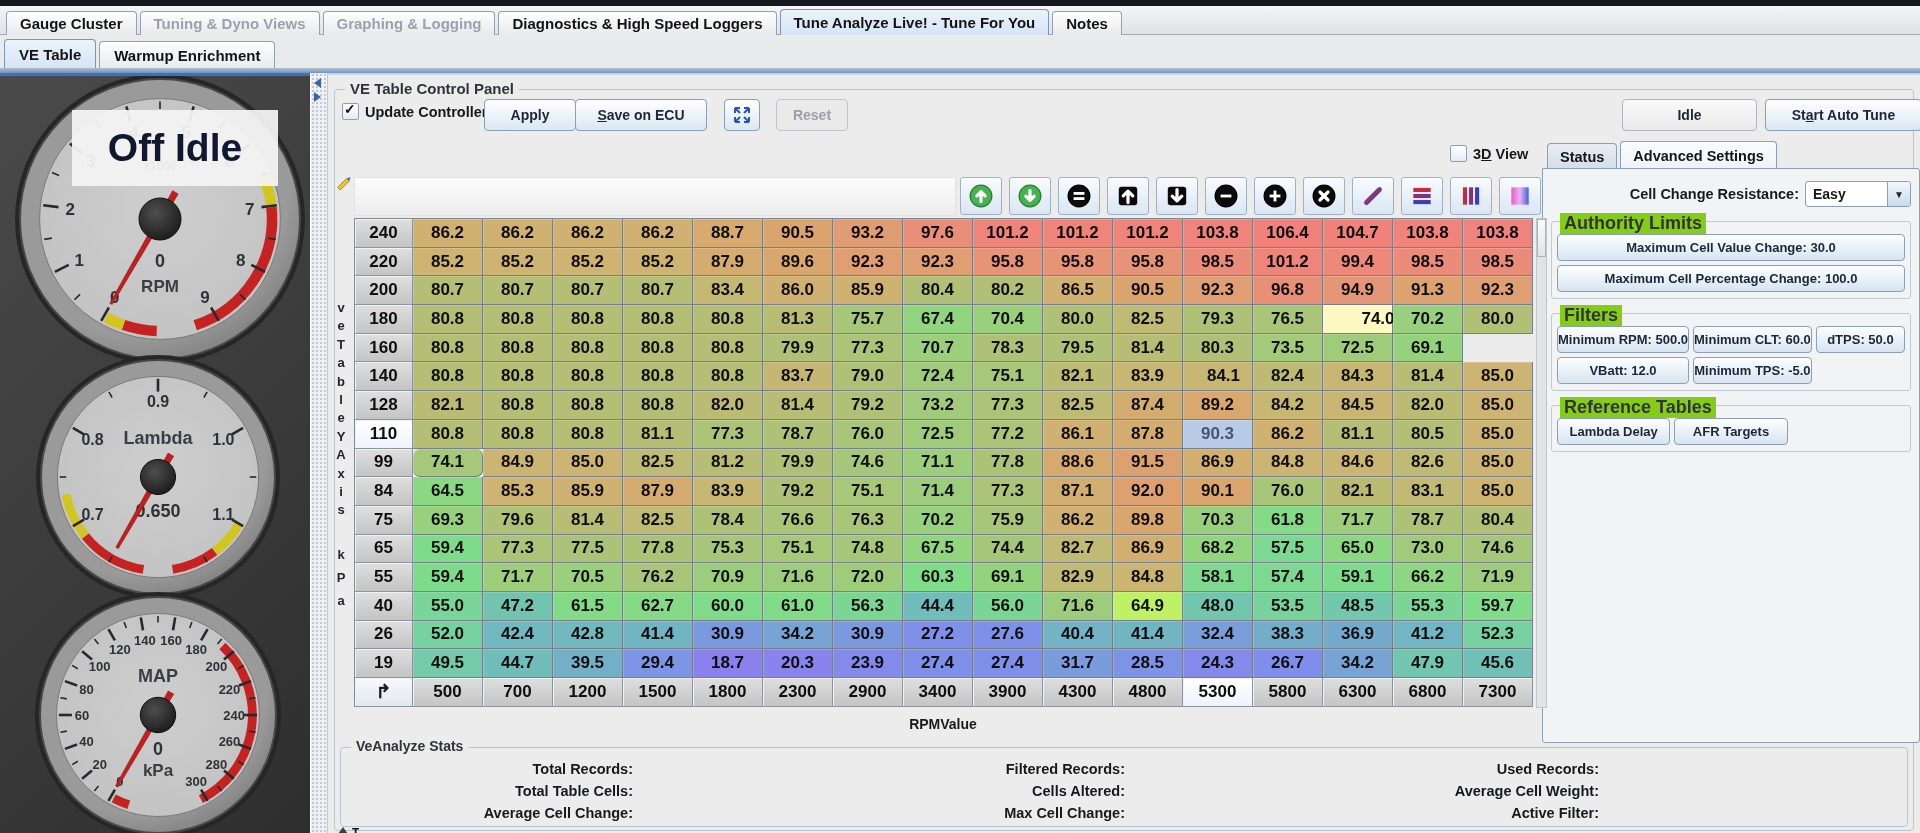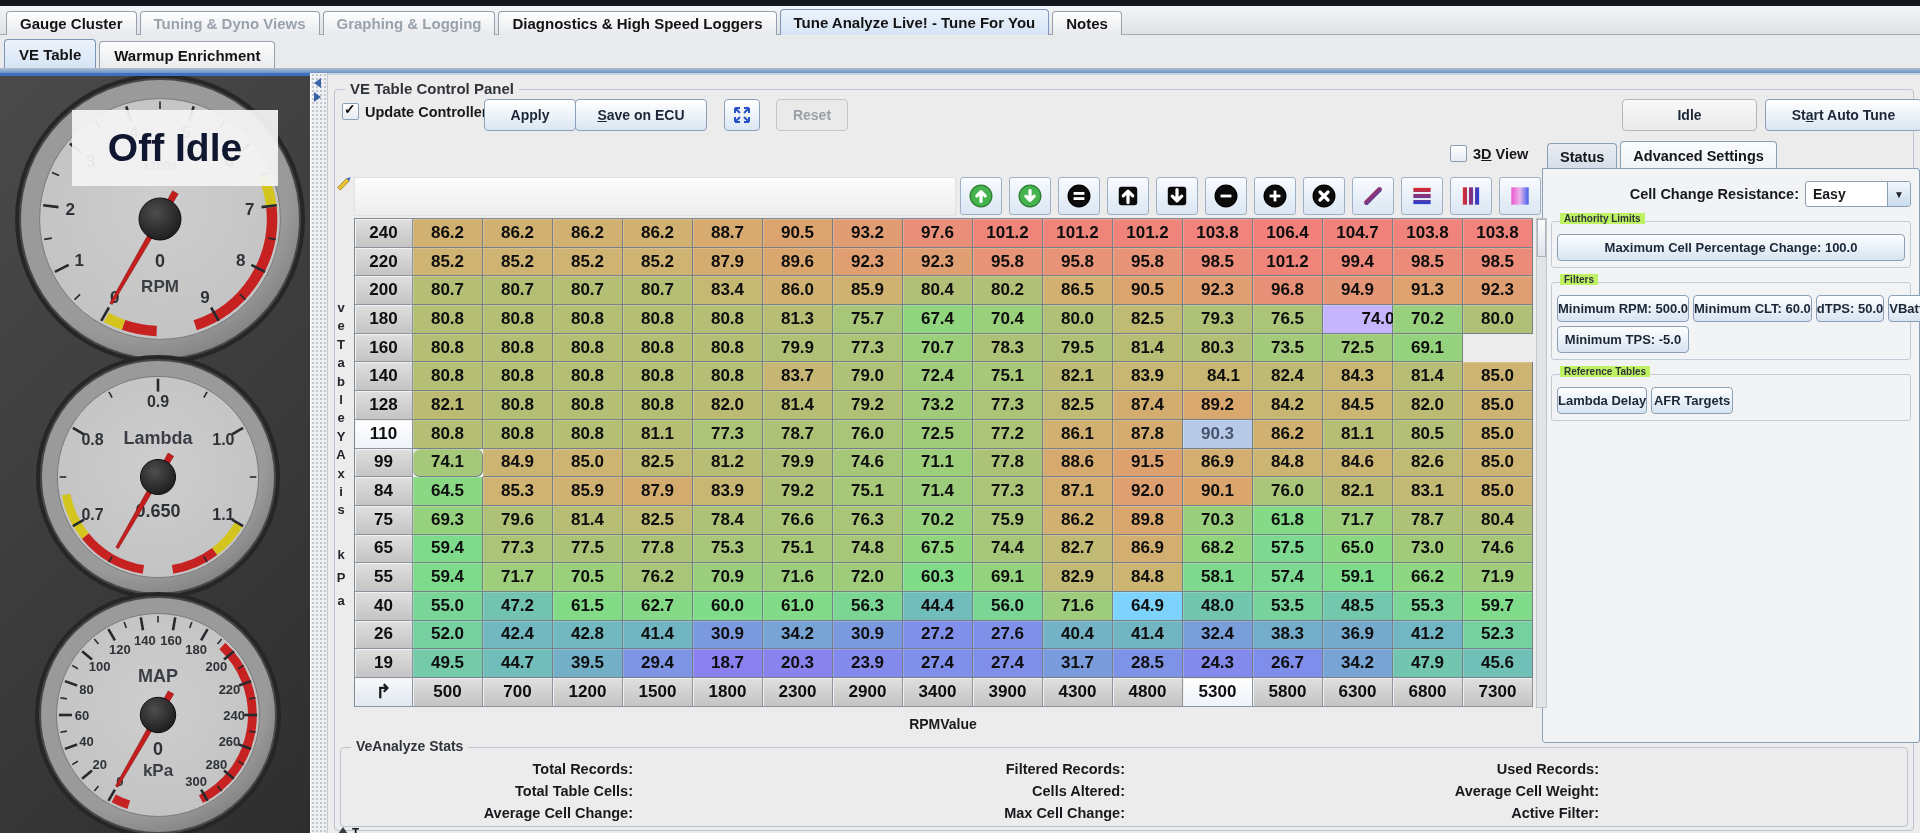--- a/index.html
+++ b/index.html
@@ -80,23 +80,23 @@
   .rtab.selected{background:linear-gradient(#fafbfd,#f0f2f5);height:27px;}
   .rpanel{position:absolute;left:1214px;top:93px;width:376px;height:573px;background:#f2f3f5;
     border:1px solid #8ba0b6;border-radius:0 3px 3px 3px;}
   .ccr-row{display:flex;align-items:center;justify-content:flex-end;padding:12px 8px 0 0;gap:6px;}
   .ccr-label{font-weight:bold;font-size:14.5px;color:#16181c;}
   .combo{display:flex;align-items:stretch;width:104px;height:24px;border:1px solid #8ba0b6;border-radius:3px;overflow:hidden;cursor:pointer;background:#fff;}
   .combo .val{flex:1;display:flex;align-items:center;padding-left:7px;font-weight:bold;font-size:14px;color:#16181c;}
   .combo .dd{width:22px;background:linear-gradient(#f2f7fc,#c9dbec);border-left:1px solid #8ba0b6;
     display:flex;align-items:center;justify-content:center;font-size:10px;color:#20242c;}
   .rgroup{position:relative;margin:14px 8px 0 8px;border:1px solid #c0cbd8;border-radius:3px;padding:12px 5px 6px 5px;}
-  .rgroup .legend2{position:absolute;top:-9px;left:8px;background:#bef264;padding:0 4px;font-weight:bold;font-size:10px;color:#30343a;}
+  .rgroup .legend2{position:absolute;top:-9px;left:8px;background:#84cc16;padding:0 4px;font-weight:bold;font-size:18px;color:#30343a;}
   .rstack{display:flex;flex-direction:column;gap:4px;}
-  .rgrid{display:grid;grid-template-columns:1fr 1fr 1fr 1fr;gap:4px;}
+  .rgrid{display:grid;grid-template-columns:1fr 1fr 1fr;gap:4px;}
   .pbtn{height:25px;display:flex;align-items:center;justify-content:center;font-weight:bold;font-size:13px;color:#1c2636;
     background:linear-gradient(#fdfeff,#d7e4f1);border:1px solid #8ba0b6;border-radius:4px;cursor:pointer;white-space:nowrap;}
   
   .stat-col{position:absolute;top:13px;display:flex;flex-direction:column;gap:6px;align-items:flex-end;
     font-weight:bold;font-size:14.5px;color:#17191d;}
   .bottom-clip{position:absolute;left:10px;top:751px;height:9px;overflow:hidden;display:flex;align-items:flex-start;gap:4px;
     font-weight:bold;font-size:12px;color:#14161a;}
   .bottom-clip .tri{width:0;height:0;border-left:5px solid transparent;border-right:5px solid transparent;border-bottom:7px solid #3a3f46;margin-top:1px;}
 </style>
 </head>
@@ -359,20 +359,21 @@
           <span class="ccr-label">Cell Change Resistance:</span>
           <span class="combo">
             <span class="val">Easy</span>
             <span class="dd">▼</span>
           </span>
         </div>
         <div id="rgroups">
             <div class="rgroup">
               <div class="legend2">Authority Limits</div>
               <div class="rstack">
+                <div class="pbtn">Maximum Cell Value Change: 30.0</div>
                 <div class="pbtn">Maximum Cell Percentage Change: 100.0</div>
               </div>
             </div>
             <div class="rgroup">
               <div class="legend2">Filters</div>
               <div class="rgrid">
                 <div class="pbtn">Minimum RPM: 500.0</div>
                 <div class="pbtn">Minimum CLT: 60.0</div>
                 <div class="pbtn">dTPS: 50.0</div>
                 <div class="pbtn">VBatt: 12.0</div>
@@ -572,21 +573,21 @@
           <div class="vcell" style="background: rgb(181, 190, 117);">80.8</div>
           <div class="vcell" style="background: rgb(181, 190, 117);">80.8</div>
           <div class="vcell" style="background: rgb(184, 189, 117);">81.3</div>
           <div class="vcell" style="background: rgb(168, 198, 121);">75.7</div>
           <div class="vcell" style="background: rgb(145, 213, 127);">67.4</div>
           <div class="vcell" style="background: rgb(154, 207, 124);">70.4</div>
           <div class="vcell" style="background: rgb(176, 192, 118);">80.0</div>
           <div class="vcell" style="background: rgb(191, 186, 116);">82.5</div>
           <div class="vcell" style="background: rgb(175, 193, 118);">79.3</div>
           <div class="vcell" style="background: rgb(170, 197, 120);">76.5</div>
-          <div class="vcell" style="background: #c4b5fd; padding-left: 41px;">74.0</div>
+          <div class="vcell" style="background: #fef9c3; padding-left: 41px;">74.0</div>
           <div class="vcell" style="background: rgb(153, 208, 125);">70.2</div>
           <div class="vcell" style="background: rgb(176, 192, 118);">80.0</div>
           <div class="vcell vhead">160</div>
           <div class="vcell" style="background: rgb(181, 190, 117);">80.8</div>
           <div class="vcell" style="background: rgb(181, 190, 117);">80.8</div>
           <div class="vcell" style="background: rgb(181, 190, 117);">80.8</div>
           <div class="vcell" style="background: rgb(181, 190, 117);">80.8</div>
           <div class="vcell" style="background: rgb(181, 190, 117);">80.8</div>
           <div class="vcell" style="background: rgb(176, 192, 118);">79.9</div>
           <div class="vcell" style="background: rgb(171, 196, 120);">77.3</div>
@@ -739,21 +740,21 @@
           <div class="vcell" style="background: rgb(122, 213, 152);">55.0</div>
           <div class="vcell" style="background: rgb(114, 196, 177);">47.2</div>
           <div class="vcell" style="background: rgb(131, 219, 136);">61.5</div>
           <div class="vcell" style="background: rgb(134, 217, 134);">62.7</div>
           <div class="vcell" style="background: rgb(128, 220, 138);">60.0</div>
           <div class="vcell" style="background: rgb(130, 219, 137);">61.0</div>
           <div class="vcell" style="background: rgb(123, 214, 148);">56.3</div>
           <div class="vcell" style="background: rgb(112, 189, 187);">44.4</div>
           <div class="vcell" style="background: rgb(123, 214, 149);">56.0</div>
           <div class="vcell" style="background: rgb(157, 205, 124);">71.6</div>
-          <div class="vcell" style="background: #7dd3fc;">64.9</div>
+          <div class="vcell" style="background: #bef264;">64.9</div>
           <div class="vcell" style="background: rgb(115, 198, 174);">48.0</div>
           <div class="vcell" style="background: rgb(120, 210, 156);">53.5</div>
           <div class="vcell" style="background: rgb(115, 199, 173);">48.5</div>
           <div class="vcell" style="background: rgb(122, 213, 151);">55.3</div>
           <div class="vcell" style="background: rgb(128, 220, 139);">59.7</div>
           <div class="vcell vhead">26</div>
           <div class="vcell" style="background: rgb(118, 208, 160);">52.0</div>
           <div class="vcell" style="background: rgb(114, 184, 192);">42.4</div>
           <div class="vcell" style="background: rgb(113, 185, 191);">42.8</div>
           <div class="vcell" style="background: rgb(114, 181, 194);">41.4</div>

